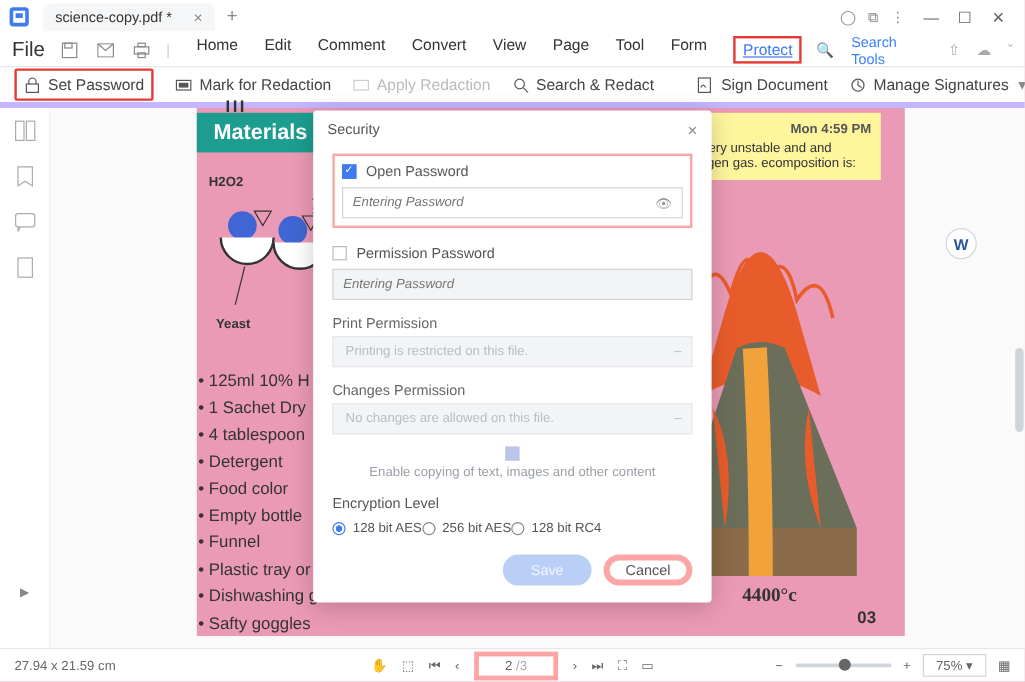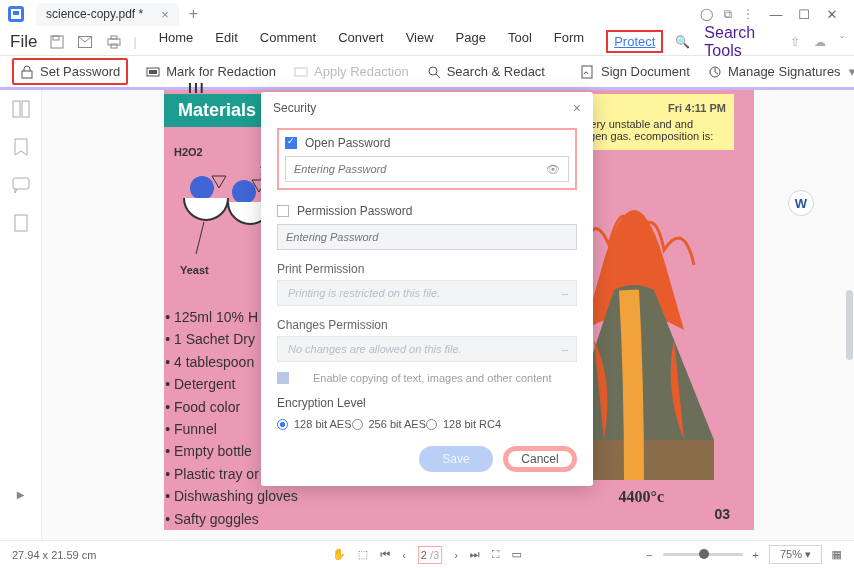--- a/index.html
+++ b/index.html
@@ -17,24 +17,24 @@
 .titlebar .icongrp { display:flex; gap:10px; margin-right:8px; color:#888; }
 
 
 .menubar { height: 28px; display: flex; align-items: center; padding: 0 10px; gap: 12px; border-bottom: 1px solid #e5e7eb; }
 .mnicon { width:18px; height:18px; display:flex; align-items:center; justify-content:center; color:#666; }
 .menubar .menus { display: flex; gap: 22px; margin-left: 10px; }
 .menus span { font-size: 13px; color: #333; }
 .menus .active { color: #3f7af0; text-decoration: underline; }
 .hl-red-thin { border: 2px solid #e53935; padding: 2px 6px; }
 .menubar .right { margin-left: auto; display:flex; align-items:center; gap:14px; color:#aaa; }
-.searchtools { color:#4c1d95; font-size:16px; }
-
-
-.toolbar { height: 34px; display: flex; align-items: center; padding: 0 12px; gap: 18px; border-bottom: 3px solid #c4b5fd; }
+.searchtools { color:#3b82f6; font-size:12px; }
+
+
+.toolbar { height: 34px; display: flex; align-items: center; padding: 0 12px; gap: 18px; border-bottom: 5px solid #c4b5fd; }
 .tbitem { display:flex; align-items:center; gap:6px; font-size: 13px; color:#444; white-space:nowrap; }
 .tbitem.disabled { color:#bbb; }
 .hl-red-box { border: 2px solid #e53935; padding: 4px 6px; border-radius: 2px; }
 .divider { width:1px; height:20px; background:#e5e7eb; }
 
 
 .main { position: absolute; top: 90px; left: 0; right: 0; bottom: 28px; display:flex; }
 .leftrail { width: 42px; border-right: 1px solid #eee; display:flex; flex-direction:column; align-items:center; gap:20px; padding-top:10px; color:#888; }
 .leftrail .ritem { width:18px; height:18px; }
 .leftrail .arrow { margin-top:auto; margin-bottom:40px; font-size:10px; }
@@ -65,38 +65,38 @@
 .chk { width:12px; height:12px; border:1px solid #3f7af0; background:#3f7af0; position:relative; }
 .chk::after { content:"✓"; color:#fff; font-size:9px; position:absolute; top:-2px; left:1px; }
 .chk.empty { background:#fff; border-color:#bbb; }
 .chk.empty::after { display:none; }
 .hl-red-field { border:2px solid #fca5a5; padding:6px; margin-top:-4px; }
 .pwfield { display:flex; align-items:center; border:1px solid #d0d4db; background:#fff; height:26px; padding:0 8px; margin-top:6px; }
 .pwfield input { border:none; outline:none; flex:1; font-size:11px; color:#bbb; font-style:italic; background:transparent; }
 .pwfield.disabled { background:#f3f4f6; }
 .eye { color:#999; font-size:11px; }
 .sect-label { font-size:12px; color:#666; margin-top:12px; }
-.dropdown { background:#f3f4f6; border:1px solid #e5e7eb; height:26px; display:flex; align-items:center; padding:0 10px; font-size:11px; color:#b9bdc4; font-style:italic; margin-top:4px; position:relative; }
+.dropdown { background:#f3f4f6; border:1px solid #e5e7eb; height:26px; display:flex; align-items:center; padding:0 10px; font-size:11px; color:#b9bdc4; margin-top:4px; position:relative; }
 .dropdown::after { content:"–"; position:absolute; right:8px; color:#bbb; }
-.copyrow { display:flex; align-items:center; gap:24px; font-size:11px; color:#9aa0a8; margin-top:10px; }
+.copyrow { display:flex; align-items:center; gap:4px; font-size:11px; color:#9aa0a8; margin-top:10px;flex-direction:column; }
 .copychk { width:12px; height:12px; background:#b9c6e8; }
 .enc-label { font-size:12px; color:#555; margin-top:12px; }
 .radios { display:flex; margin-top:8px; font-size:11px; color:#555; }
 .radio { display:flex; align-items:center; gap:6px; }
 .rcircle { width:11px; height:11px; border-radius:50%; border:1px solid #888; }
 .rcircle.on { border-color:#3f7af0; background:radial-gradient(#3f7af0 40%, #fff 45%); }
 .dlg-btns { display:flex; justify-content:flex-end; gap:10px; margin-top:16px; }
 .btn { width:74px; height:26px; border-radius:13px; display:flex; align-items:center; justify-content:center; font-size:12px; }
 .btn.save { background:#b9cff5; color:#f0f5ff; }
 .btn.cancel { background:#fff; border:5px solid #fca5a5; color:#555; }
 
 
 .statusbar { position:absolute; left:0; right:0; bottom:0; height:28px; border-top:1px solid #e5e7eb; display:flex; align-items:center; padding:0 12px; gap:10px; color:#666; font-size:11px; }
 .statusbar .center { position:absolute; left:50%; transform:translateX(-50%); display:flex; align-items:center; gap:12px; }
-.pgbox { border:1px solid #fca5a5; padding:2px 2px; font-size:11px; }
+.pgbox { border:4px solid #fca5a5; padding:2px 22px; font-size:11px; }
 .statusbar .right { margin-left:auto; display:flex; align-items:center; gap:10px; }
 .zoomslider { width:80px; height:3px; background:#d0d4db; position:relative; border-radius:2px; }
 .zoomslider::after { content:""; position:absolute; left:36px; top:-4px; width:10px; height:10px; border-radius:50%; background:#666; }
 .zoompct { border:1px solid #d0d4db; padding:2px 10px; }
 
 svg { display:block; }
 </style>
 </head>
 <body>
 
@@ -228,21 +228,21 @@
       </svg>
     <span class="arrow">▶</span>
   </div>
 
   <div class="canvas">
     <div class="page">
       <div style="position:absolute;left:24px;top:-10px;font-weight:700;font-size:14px;letter-spacing:2px">III</div>
       <div class="materials-badge">Materials</div>
 
       <div class="note">
-        <div class="time">Fri 4:11 PM</div>
+        <div class="time">Mon 4:59 PM</div>
         <div>re very unstable and and oxygen gas. ecomposition is:</div>
       </div>
 
       <div class="diagram">
         <div>H2O2</div>
         <svg width="120" height="110" viewBox="0 0 120 110">
           <circle cx="28" cy="30" r="12" fill="#3f66d4"></circle>
           <polygon points="38,18 52,18 45,30" fill="#eb9ab5" stroke="#333"></polygon>
           <circle cx="70" cy="34" r="12" fill="#3f66d4"></circle>
           <polygon points="78,22 92,22 85,34" fill="#eb9ab5" stroke="#333"></polygon>
@@ -253,22 +253,22 @@
         <div style="position:absolute;left:86px;top:12px">Active S</div>
         <div style="position:absolute;left:6px;top:118px">Yeast</div>
       </div>
 
       <ul class="list">
         <li>125ml 10% H</li>
         <li>1 Sachet Dry</li>
         <li>4 tablespoon</li>
         <li>Detergent</li>
         <li>Food color</li>
+        <li>Empty bottle</li>
         <li>Funnel</li>
-        <li>Empty bottle</li>
         <li>Plastic tray or</li>
         <li>Dishwashing gloves</li>
         <li>Safty goggles</li>
       </ul>
 
       <svg class="volcano" viewBox="0 0 200 320">
         <path d="M20 90 Q40 40 50 70 Q60 30 75 65 Q90 10 100 60 Q120 20 130 70 Q150 40 160 85" stroke="#e85c2b" stroke-width="3" fill="none"></path>
         <path d="M70 80 Q100 -20 130 80 L150 150 Q100 120 50 150 Z" fill="#e85c2b"></path>
         <path d="M30 260 L80 110 Q100 100 120 110 L180 260 Z" fill="#6b6f5a"></path>
         <path d="M30 260 L180 260 L180 300 L30 300 Z" fill="#8a6b4a"></path>

